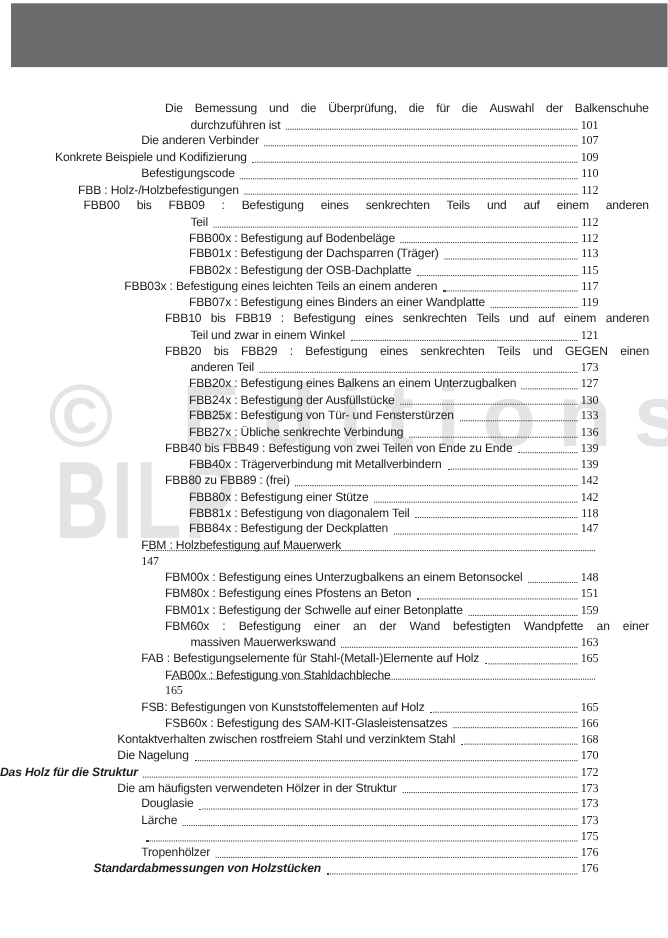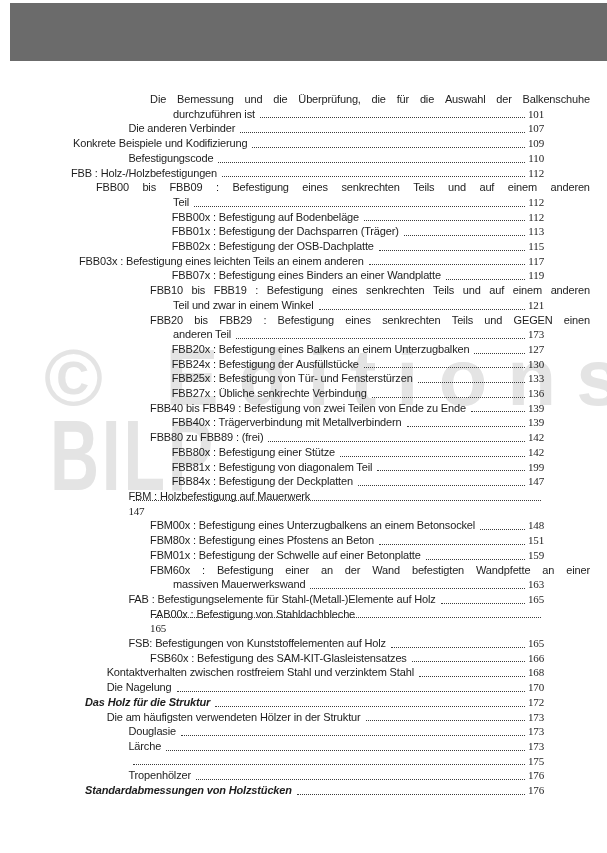--- a/index.html
+++ b/index.html
@@ -74,36 +74,36 @@
       <div class="row" style="padding-left: 173.1px;">
         <span class="label">durchzuführen ist</span>
         <span class="dots"></span>
         <span class="pnum">101</span>
       </div>
       <div class="row" style="padding-left: 128.4px;">
         <span class="label">Die anderen Verbinder</span>
         <span class="dots"></span>
         <span class="pnum">107</span>
       </div>
-      <div class="row" style="padding-left: 73px;">
+      <div class="row" style="padding-left: 50px;">
         <span class="label">Konkrete Beispiele und Kodifizierung</span>
         <span class="dots"></span>
         <span class="pnum">109</span>
       </div>
       <div class="row" style="padding-left: 128.4px;">
         <span class="label">Befestigungscode</span>
         <span class="dots"></span>
         <span class="pnum">110</span>
       </div>
       <div class="row" style="padding-left: 71px;">
         <span class="label">FBB : Holz-/Holzbefestigungen</span>
         <span class="dots"></span>
         <span class="pnum">112</span>
       </div>
-      <div class="jline" style="padding-left: 96px;">
+      <div class="jline" style="padding-left: 76px;">
         <span>FBB00</span>
         <span>bis</span>
         <span>FBB09</span>
         <span>:</span>
         <span>Befestigung</span>
         <span>eines</span>
         <span>senkrechten</span>
         <span>Teils</span>
         <span>und</span>
         <span>auf</span>
@@ -123,21 +123,21 @@
       <div class="row" style="padding-left: 171.8px;">
         <span class="label">FBB01x : Befestigung der Dachsparren (Träger)</span>
         <span class="dots"></span>
         <span class="pnum">113</span>
       </div>
       <div class="row" style="padding-left: 171.8px;">
         <span class="label">FBB02x : Befestigung der OSB-Dachplatte</span>
         <span class="dots"></span>
         <span class="pnum">115</span>
       </div>
-      <div class="row" style="padding-left: 79px;">
+      <div class="row" style="padding-left: 113px;">
         <span class="label">FBB03x : Befestigung eines leichten Teils an einem anderen</span>
         <span class="dots"></span>
         <span class="pnum">117</span>
       </div>
       <div class="row" style="padding-left: 171.8px;">
         <span class="label">FBB07x : Befestigung eines Binders an einer Wandplatte</span>
         <span class="dots"></span>
         <span class="pnum">119</span>
       </div>
       <div class="jline" style="padding-left: 150.1px;">
@@ -213,21 +213,21 @@
         <span class="pnum">142</span>
       </div>
       <div class="row" style="padding-left: 171.8px;">
         <span class="label">FBB80x : Befestigung einer Stütze</span>
         <span class="dots"></span>
         <span class="pnum">142</span>
       </div>
       <div class="row" style="padding-left: 171.8px;">
         <span class="label">FBB81x : Befestigung von diagonalem Teil</span>
         <span class="dots"></span>
-        <span class="pnum">199</span>
+        <span class="pnum">118</span>
       </div>
       <div class="row" style="padding-left: 171.8px;">
         <span class="label">FBB84x : Befestigung der Deckplatten</span>
         <span class="dots"></span>
         <span class="pnum">147</span>
       </div>
       <div class="row" style="padding-left: 128.4px; flex-direction: column;">
         <span class="label">FBM : Holzbefestigung auf Mauerwerk</span>
         <span class="dots"></span>
         <span class="pnum">147</span>
@@ -288,21 +288,21 @@
       <div class="row" style="padding-left: 106.7px;">
         <span class="label">Kontaktverhalten zwischen rostfreiem Stahl und verzinktem Stahl</span>
         <span class="dots"></span>
         <span class="pnum">168</span>
       </div>
       <div class="row" style="padding-left: 106.7px;">
         <span class="label">Die Nagelung</span>
         <span class="dots"></span>
         <span class="pnum">170</span>
       </div>
-      <div class="row bold" style="padding-left: 85px;">
+      <div class="row bold" style="">
         <span class="label">Das Holz für die Struktur</span>
         <span class="dots"></span>
         <span class="pnum">172</span>
       </div>
       <div class="row" style="padding-left: 106.7px;">
         <span class="label">Die am häufigsten verwendeten Hölzer in der Struktur</span>
         <span class="dots"></span>
         <span class="pnum">173</span>
       </div>
       <div class="row" style="padding-left: 128.4px;">

